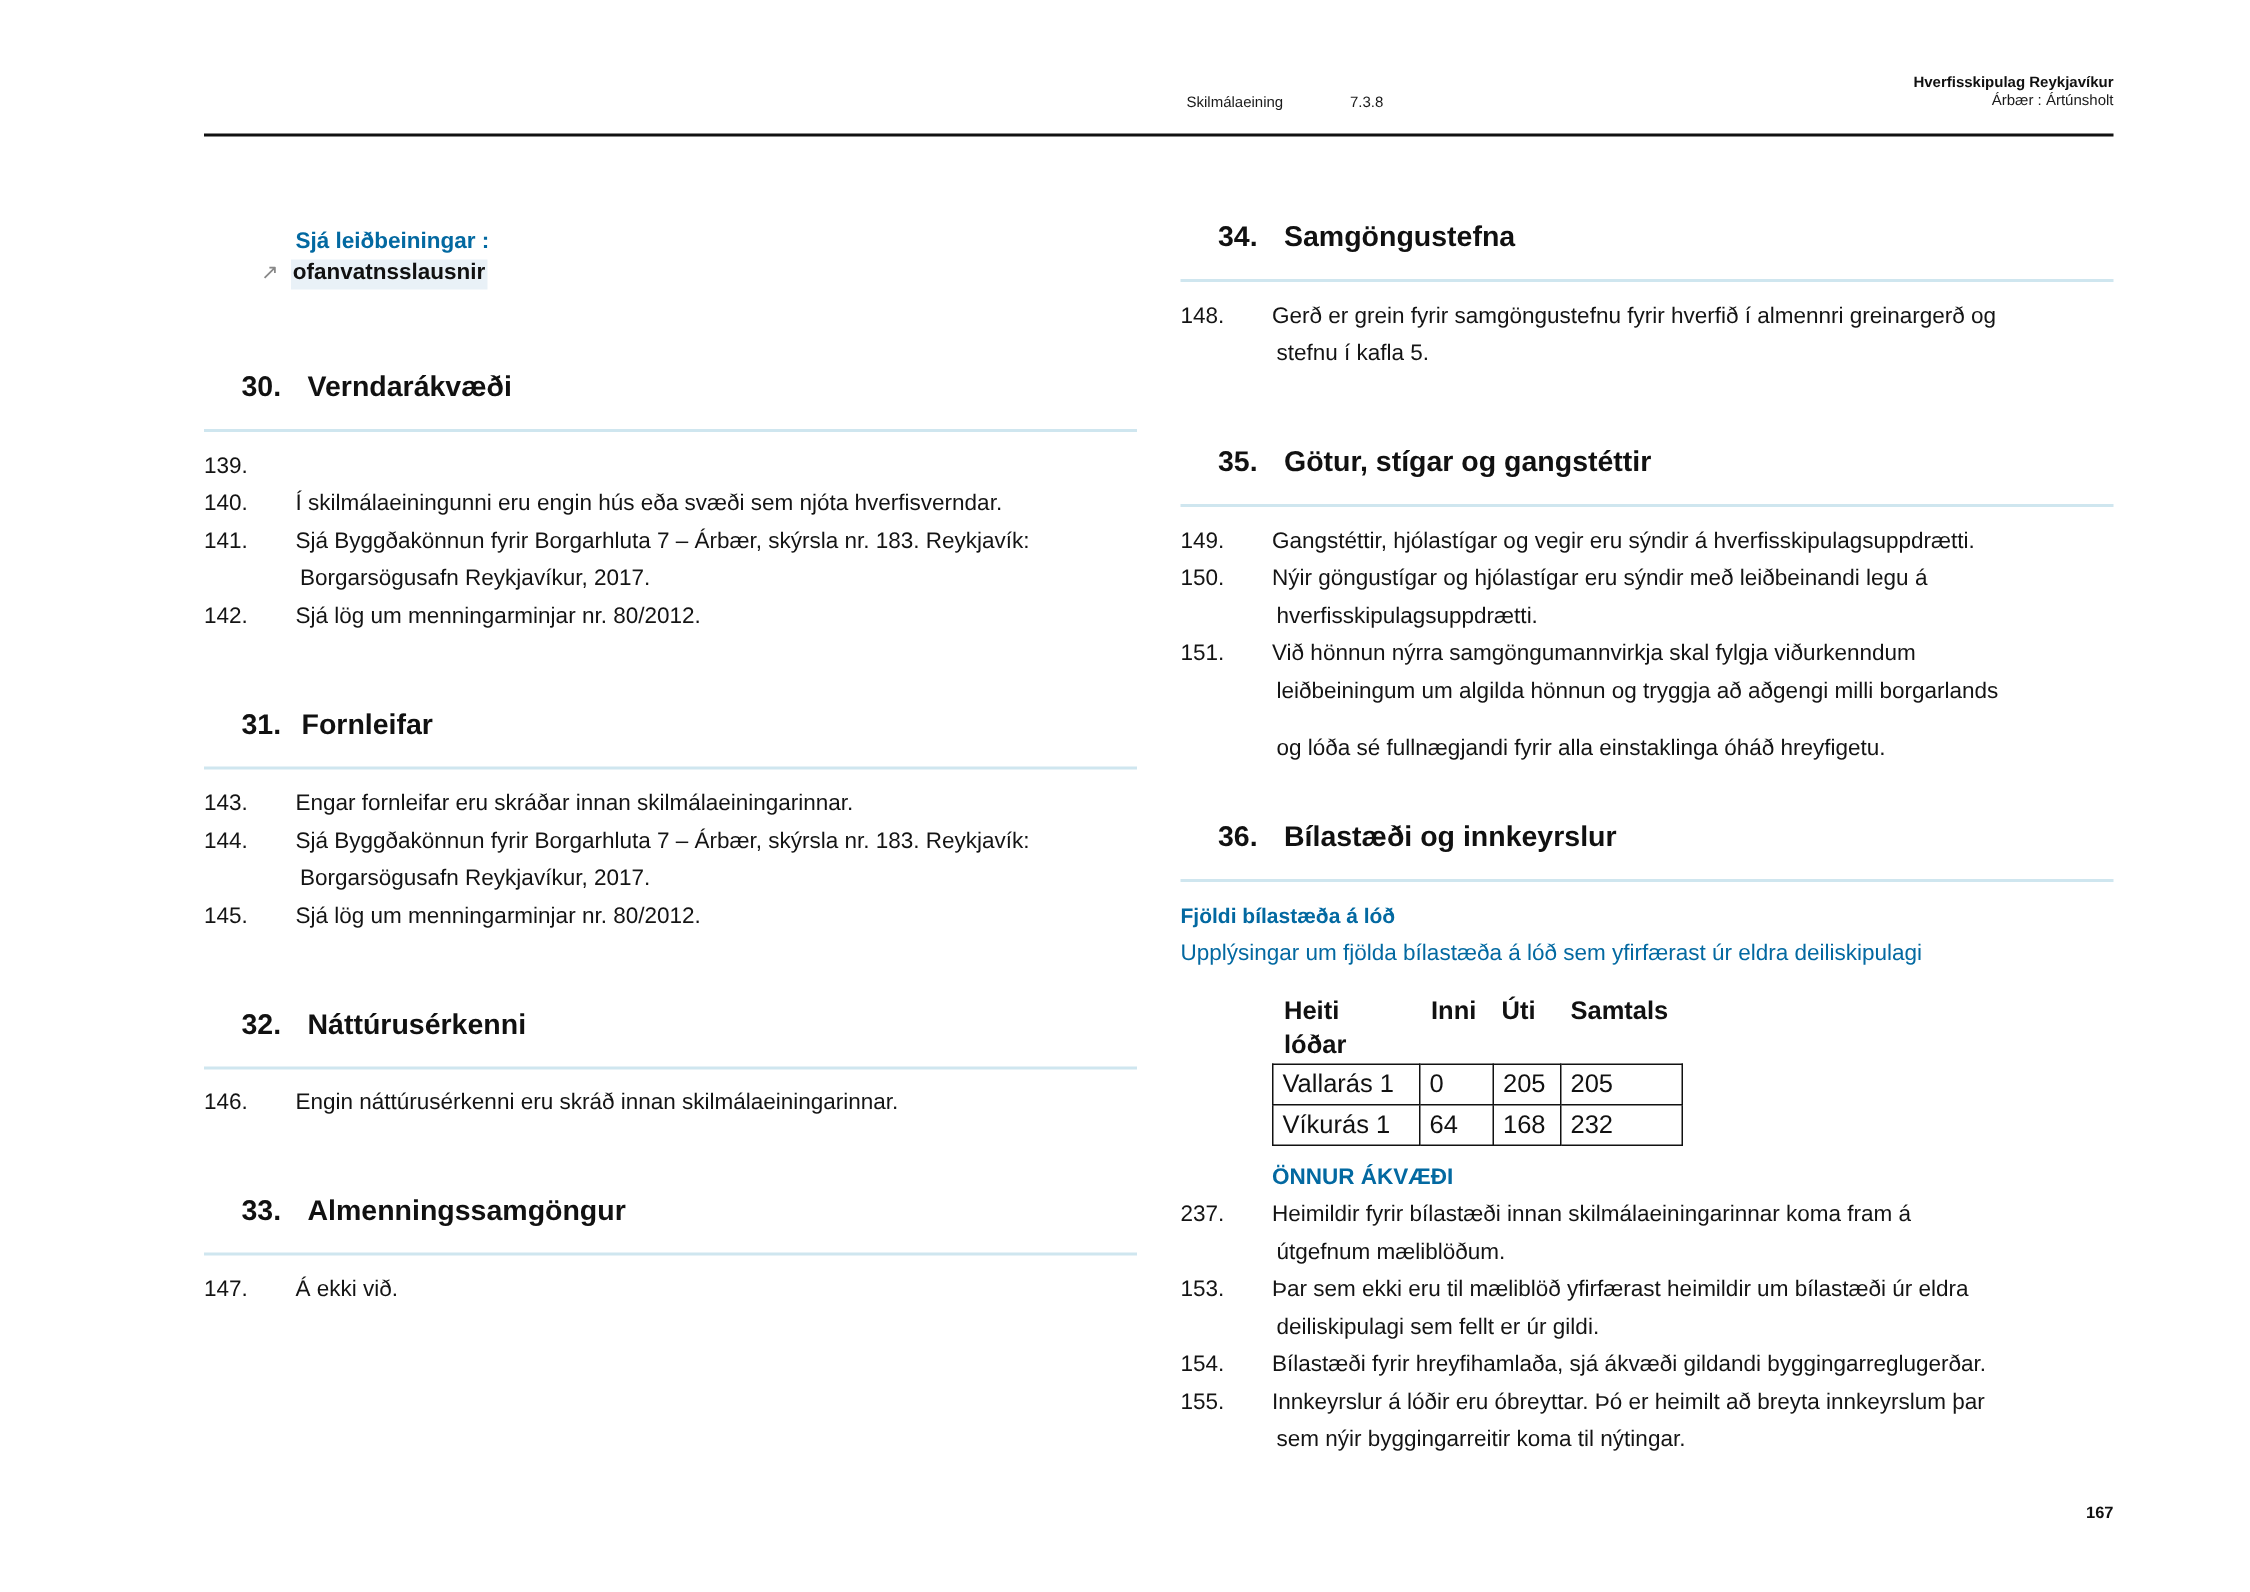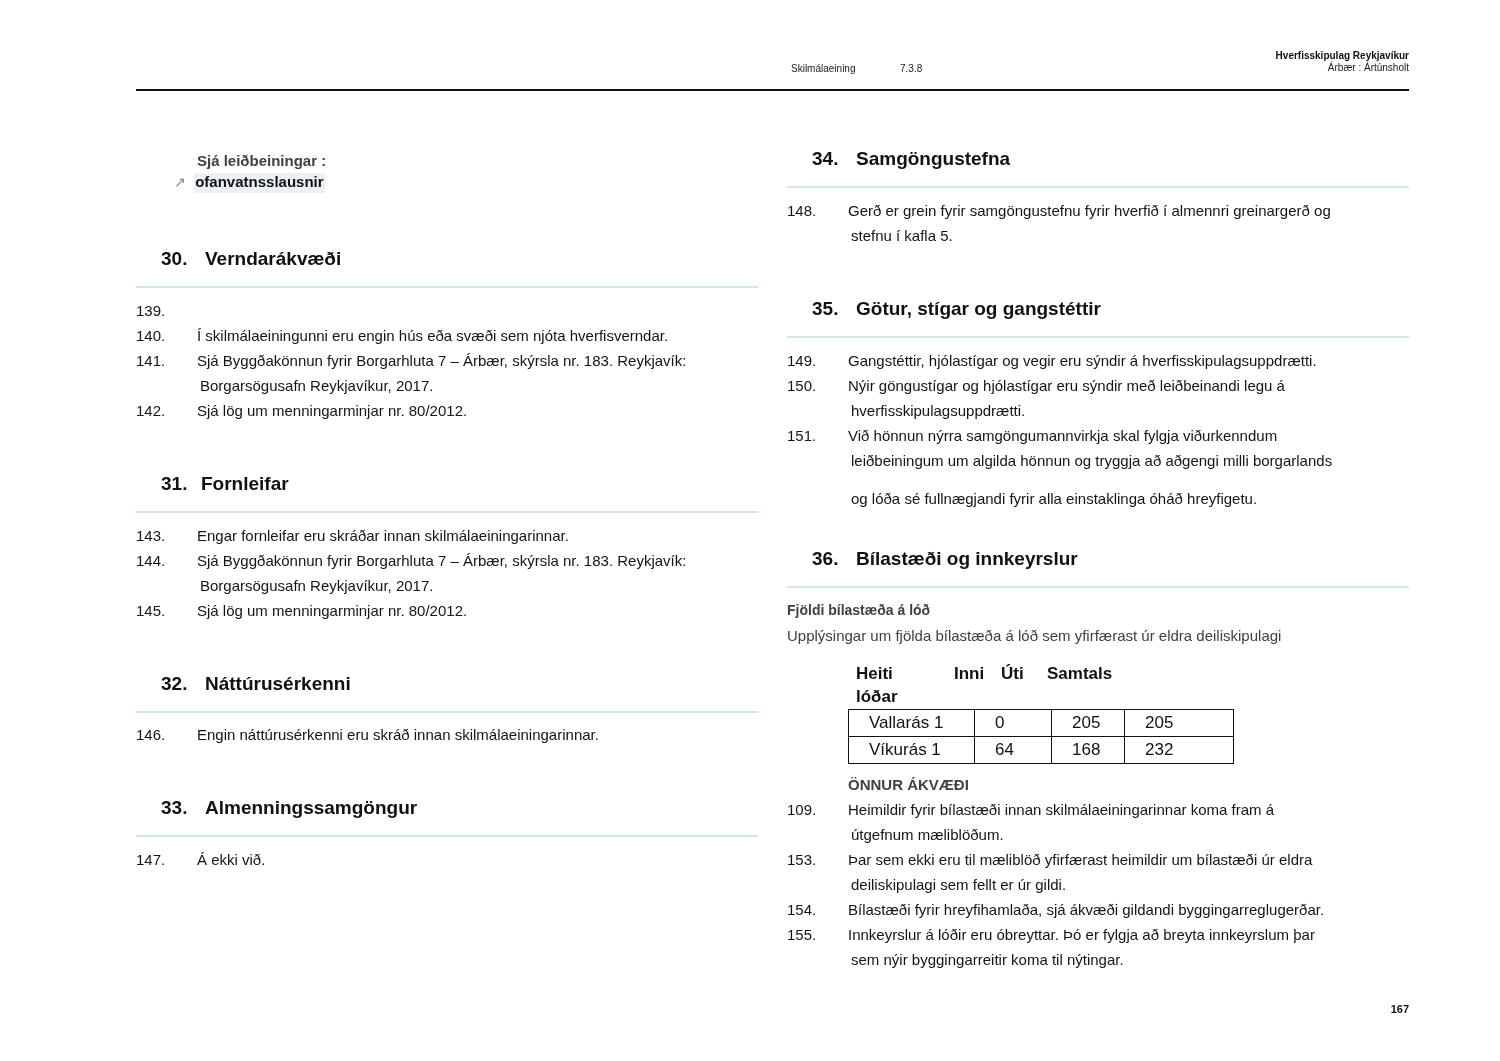--- a/index.html
+++ b/index.html
@@ -22,34 +22,34 @@
   .sec-rule { height: 2px; background: #cfe6ef; }
 
   
   .item { font-size: 15px; line-height: 25px; color: #141414; }
   .item .n { position: absolute; left: 0; top: 0; }
   .item .t { position: absolute; left: 61px; top: 0; white-space: nowrap; }
   .item .t2 { position: absolute; left: 64px; top: 25px; white-space: nowrap; }
   .item .t3 { position: absolute; left: 64px; top: 63px; white-space: nowrap; }
 
   .bold { font-weight: bold; }
-  .p15 { font-size: 15px; line-height: 25px; white-space: nowrap; color: #404040; }
+  .p15 { font-size: 15px; line-height: 25px; white-space: nowrap; color: #0369a1; }
 
   
   .link-arrow { font-size: 14px; color: #888; }
   .link-text { font-size: 15px; font-weight: bold; background: #e9f1f7; padding: 0 1px 3px 1px; color: #111; }
 
   
   .tbl-head { font-size: 17px; font-weight: bold; white-space: nowrap; color: #111; }
   table.pk {
     border-collapse: collapse; position: absolute; left: 848px; top: 709px;
     font-size: 17px; color: #111;
   }
   table.pk td {
-    border: 1.5px solid #111; height: 26px; padding: 0 20px; white-space: nowrap;
+    border: 1.5px solid #111; height: 26px; padding: 0 6px; white-space: nowrap;
   }
   .c1 { width: 85px; } .c2 { width: 36px; } .c3 { width: 32px; } .c4 { width: 68px; }
 
   .pagenum { font-size: 11px; font-weight: bold; color: #111; }
 </style>
 </head>
 <body>
 
 <div class="abs hdr-small" style="left:791px; top:63px;">Skilmálaeining</div>
 <div class="abs hdr-small" style="left:900px; top:63px;">7.3.8</div>
@@ -185,32 +185,32 @@
     <td class="c2">64</td>
     <td class="c3">168</td>
     <td class="c4">232</td>
   </tr>
 </tbody>
   </table>
 
 <div class="abs p15 bold" style="left:848px; top:772px;">ÖNNUR ÁKVÆÐI</div>
 
 <div class="abs item" style="left:787px; top:797px; width:620px; height:50px;">
-  <span class="n">109.</span>
+  <span class="n">237.</span>
     <span class="t">Heimildir fyrir bílastæði innan skilmálaeiningarinnar koma fram á</span>
     <span class="t2">útgefnum mæliblöðum.</span>
 </div>
 <div class="abs item" style="left:787px; top:847px; width:620px; height:50px;">
   <span class="n">153.</span>
     <span class="t">Þar sem ekki eru til mæliblöð yfirfærast heimildir um bílastæði úr eldra</span>
     <span class="t2">deiliskipulagi sem fellt er úr gildi.</span>
 </div>
 <div class="abs item" style="left:787px; top:897px; width:620px; height:25px;">
   <span class="n">154.</span>
     <span class="t">Bílastæði fyrir hreyfihamlaða, sjá ákvæði gildandi byggingarreglugerðar.</span>
 </div>
 <div class="abs item" style="left:787px; top:922px; width:620px; height:50px;">
   <span class="n">155.</span>
-    <span class="t">Innkeyrslur á lóðir eru óbreyttar. Þó er fylgja að breyta innkeyrslum þar</span>
+    <span class="t">Innkeyrslur á lóðir eru óbreyttar. Þó er heimilt að breyta innkeyrslum þar</span>
     <span class="t2">sem nýir byggingarreitir koma til nýtingar.</span>
 </div>
 
 <div class="abs pagenum" style="right:91px; top:1003px;">167</div>
 
 </body></html>

